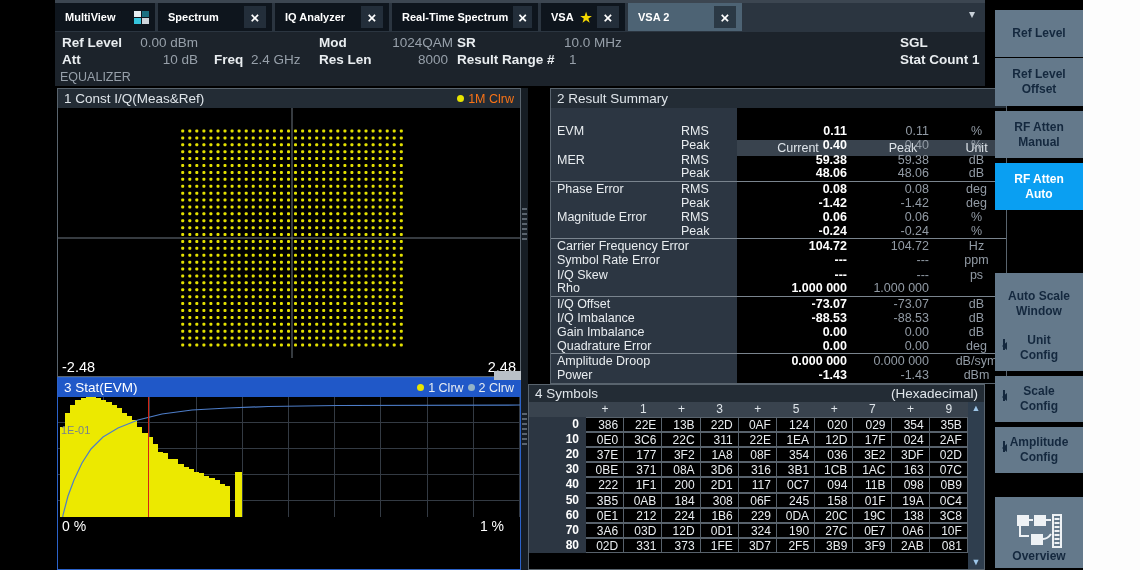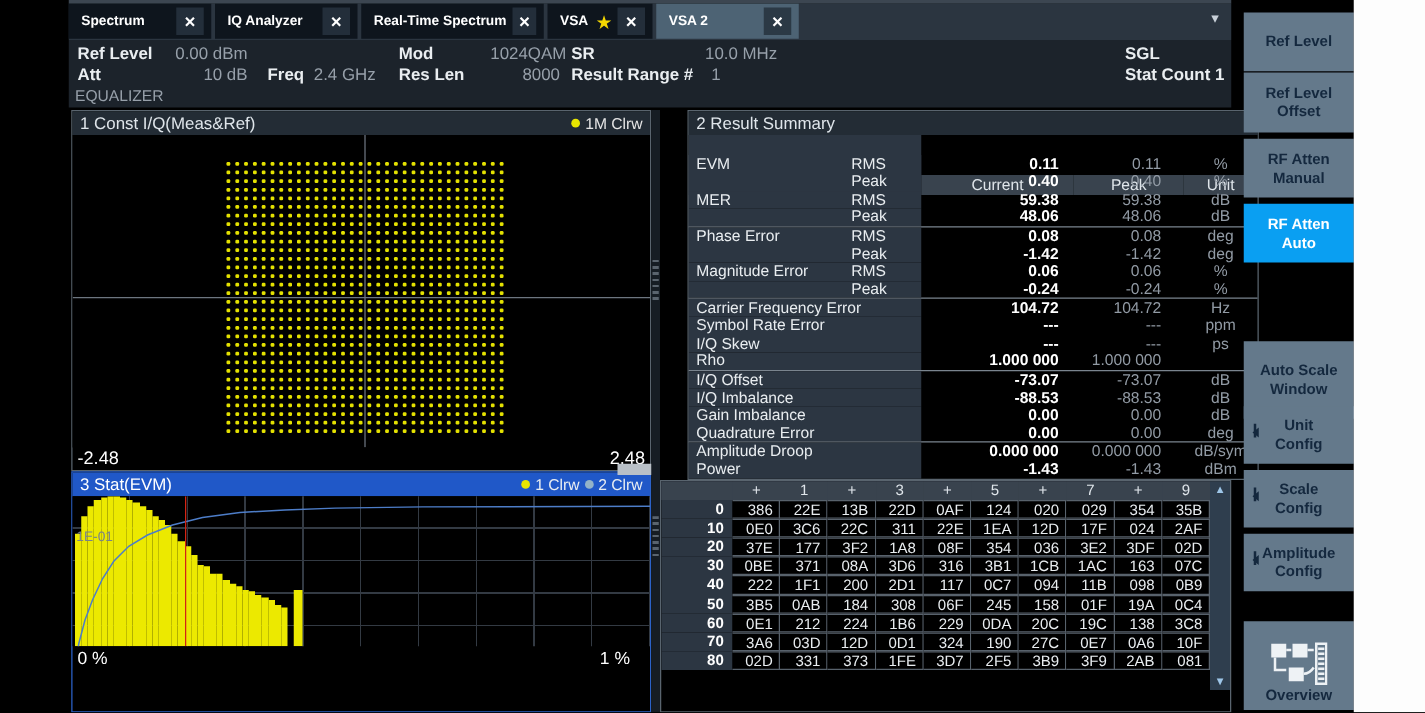--- a/index.html
+++ b/index.html
@@ -24,21 +24,21 @@
   .headerbar{position:absolute;left:55px;top:32px;width:930px;height:54px;background:#1c232b;font-size:13.5px;}
   .h{position:absolute;white-space:nowrap;line-height:15px;}
   .lbl{font-weight:bold;color:#e9edf0;}
   .val{color:#97a0aa;}
   .ra{text-align:right;}
   
   .win{position:absolute;background:#000;border:1px solid #59646e;box-sizing:border-box;}
   .titlebar{height:19px;background:#232c35;color:#dfe5ea;font-size:13.5px;display:flex;
             align-items:center;padding:0 6px;box-sizing:border-box;}
   .titlebar.blue{background:#2058c8;color:#fff;}
-  .legend{margin-left:auto;display:flex;align-items:center;gap:4px;font-size:12.5px;color:#e5e5e5;}
+  .legend{margin-left:auto;display:flex;align-items:center;gap:4px;font-size:12.5px;color:#f97316;}
   .dot{width:7px;height:7px;border-radius:50%;display:inline-block;}
   .axisrow{display:flex;justify-content:space-between;color:#fff;font-size:14.5px;padding:1px 4px 0 4px;}
   
   #constPlot{position:relative;width:462px;height:250px;background:#000;overflow:hidden;}
   
   #histPlot{position:relative;width:462px;height:120px;background:#000;overflow:hidden;
     background-image:
       repeating-linear-gradient(to right, transparent 0, transparent 45.2px, #333a43 45.2px, #333a43 46.2px),
       repeating-linear-gradient(to bottom, transparent 0, transparent 25px, #333a43 25px, #333a43 26px);}
   .bar{position:absolute;bottom:0;background:#ece900;}
@@ -93,20 +93,29 @@
   #white-edge{position:absolute;left:1083px;top:0;width:57px;height:570px;background:#fdfdfd;}
 </style>
 </head>
 <body>
 
 <div id="root">
 
   <div class="topstrip"></div>
   <div class="tabbar">
     <div class="tabs" id="tabs">
+        <div class="tab" style="width: 100px;">
+          <span class="tlabel">MultiView</span>
+          <span class="mv-icon">
+            <i style="background: rgb(232, 238, 242);"></i>
+            <i style="background: rgb(27, 111, 128);"></i>
+            <i style="background: rgb(53, 196, 220);"></i>
+            <i style="background: rgb(207, 214, 220);"></i>
+          </span>
+        </div>
         <div class="tab" style="width: 114px;">
           <span class="tlabel">Spectrum</span>
           <span class="close">×</span>
         </div>
         <div class="tab" style="width: 114px;">
           <span class="tlabel">IQ Analyzer</span>
           <span class="close">×</span>
         </div>
         <div class="tab" style="width: 146px;">
           <span class="tlabel">Real-Time Spectrum</span>
@@ -1423,20 +1432,24 @@
             <span class="sub"></span>
           </div>
           <span class="cur">-1.43</span>
           <span class="pk">-1.43</span>
           <span class="un">dBm</span>
         </div>
       </div>
   </div>
 
   <div class="win" id="win4" style="left:528px;top:384px;width:457px;height:186px;">
+    <div class="titlebar" style="height:17px">
+      <span>4 Symbols</span>
+      <span class="hexmode">(Hexadecimal)</span>
+    </div>
     <div class="sym-wrap">
       <div id="symTable">
           <div class="sym-row header">
             <span class="rl"></span>
             <span class="cell">+</span>
             <span class="cell">1</span>
             <span class="cell">+</span>
             <span class="cell">3</span>
             <span class="cell">+</span>
             <span class="cell">5</span>

